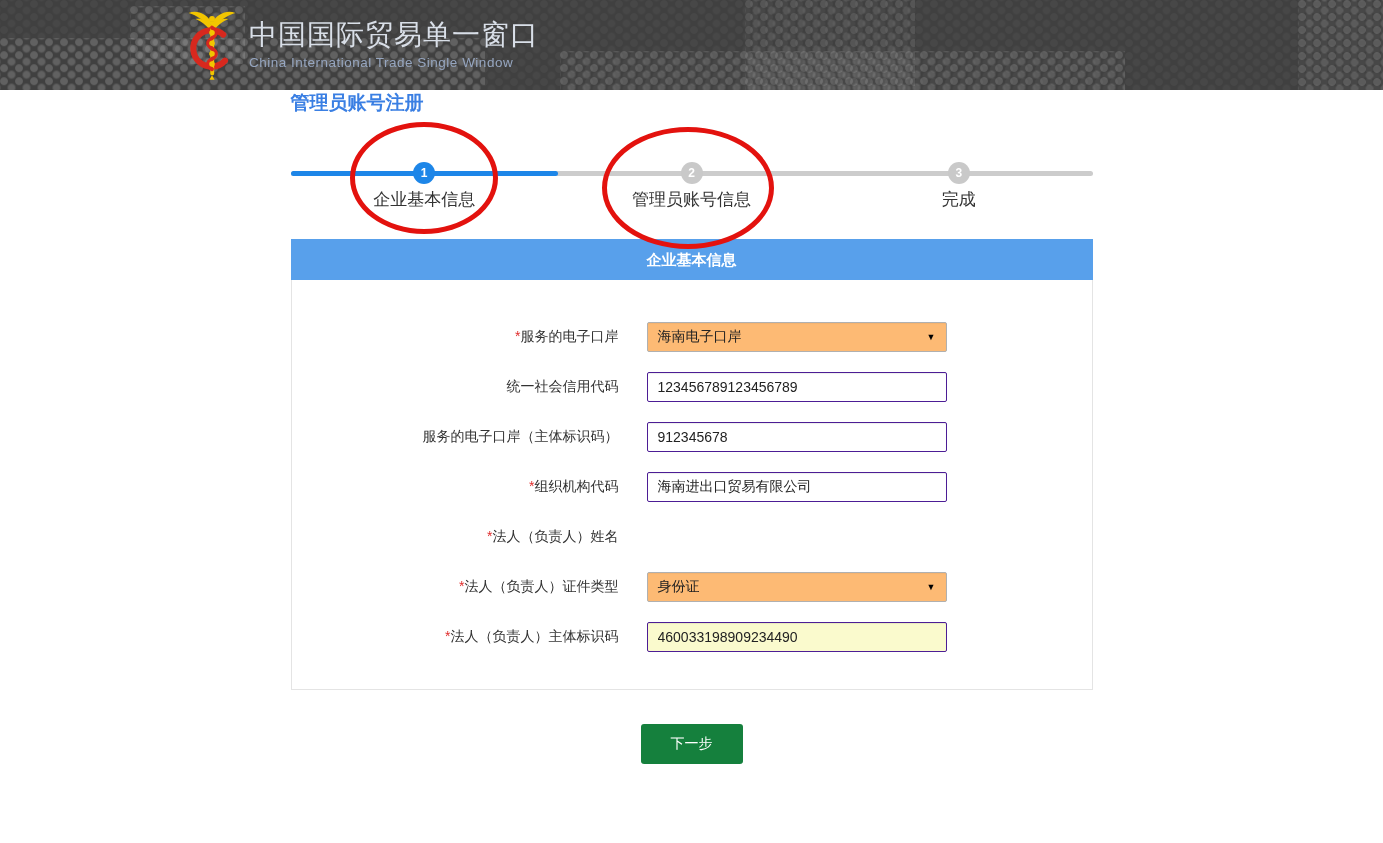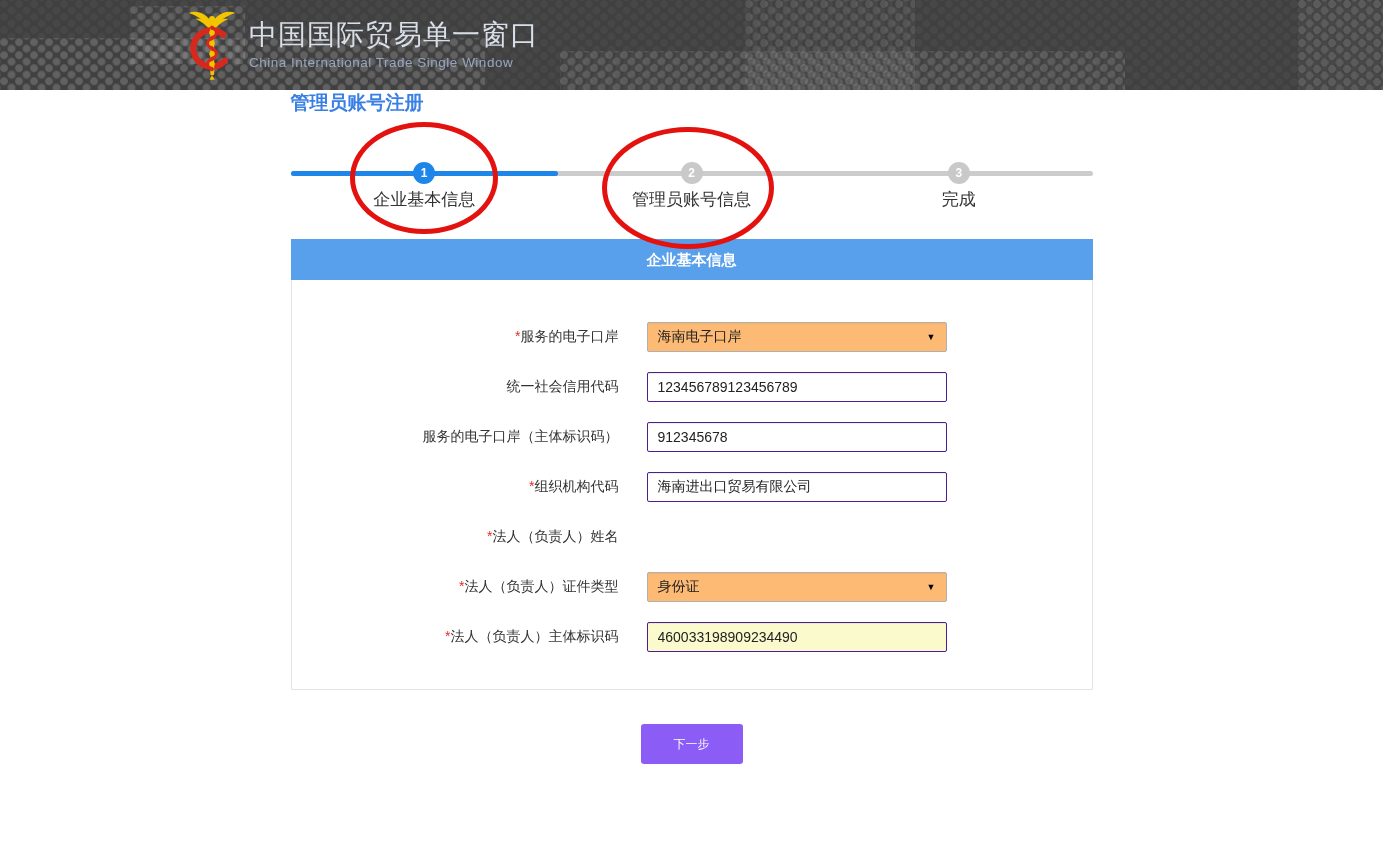--- a/index.html
+++ b/index.html
@@ -68,22 +68,22 @@
            font-family:"Liberation Sans","DejaVu Sans",sans-serif; }
   input.ctrl.hl { background:#fafacd; }
   .select-box { border:1px solid #b0b0b0; border-radius:2px; background:#fdba74;
            display:flex; align-items:center; justify-content:space-between;
            padding:0 10px; font-size:14px; color:#222; cursor:default;
            box-shadow:inset 0 1px 1px rgba(0,0,0,0.04); }
   .sel-arrow { font-size:9px; color:#000; }
 
   
   .next-btn { display:block; margin:34px auto 0; width:102px; height:40px;
-           background:#8b5cf6; color:#fff; border:none; border-radius:3px;
-           font-size:12px; cursor:pointer;
+           background:#15803d; color:#fff; border:none; border-radius:3px;
+           font-size:14px; cursor:pointer;
            font-family:"Liberation Sans","DejaVu Sans",sans-serif; }
 </style>
 </head>
 <body>
 
 <header class="app-header">
   <div class="dots p-all"></div>
   <div class="dots p1"></div>
   <div class="dots p1b"></div>
   <div class="dots p2"></div>

